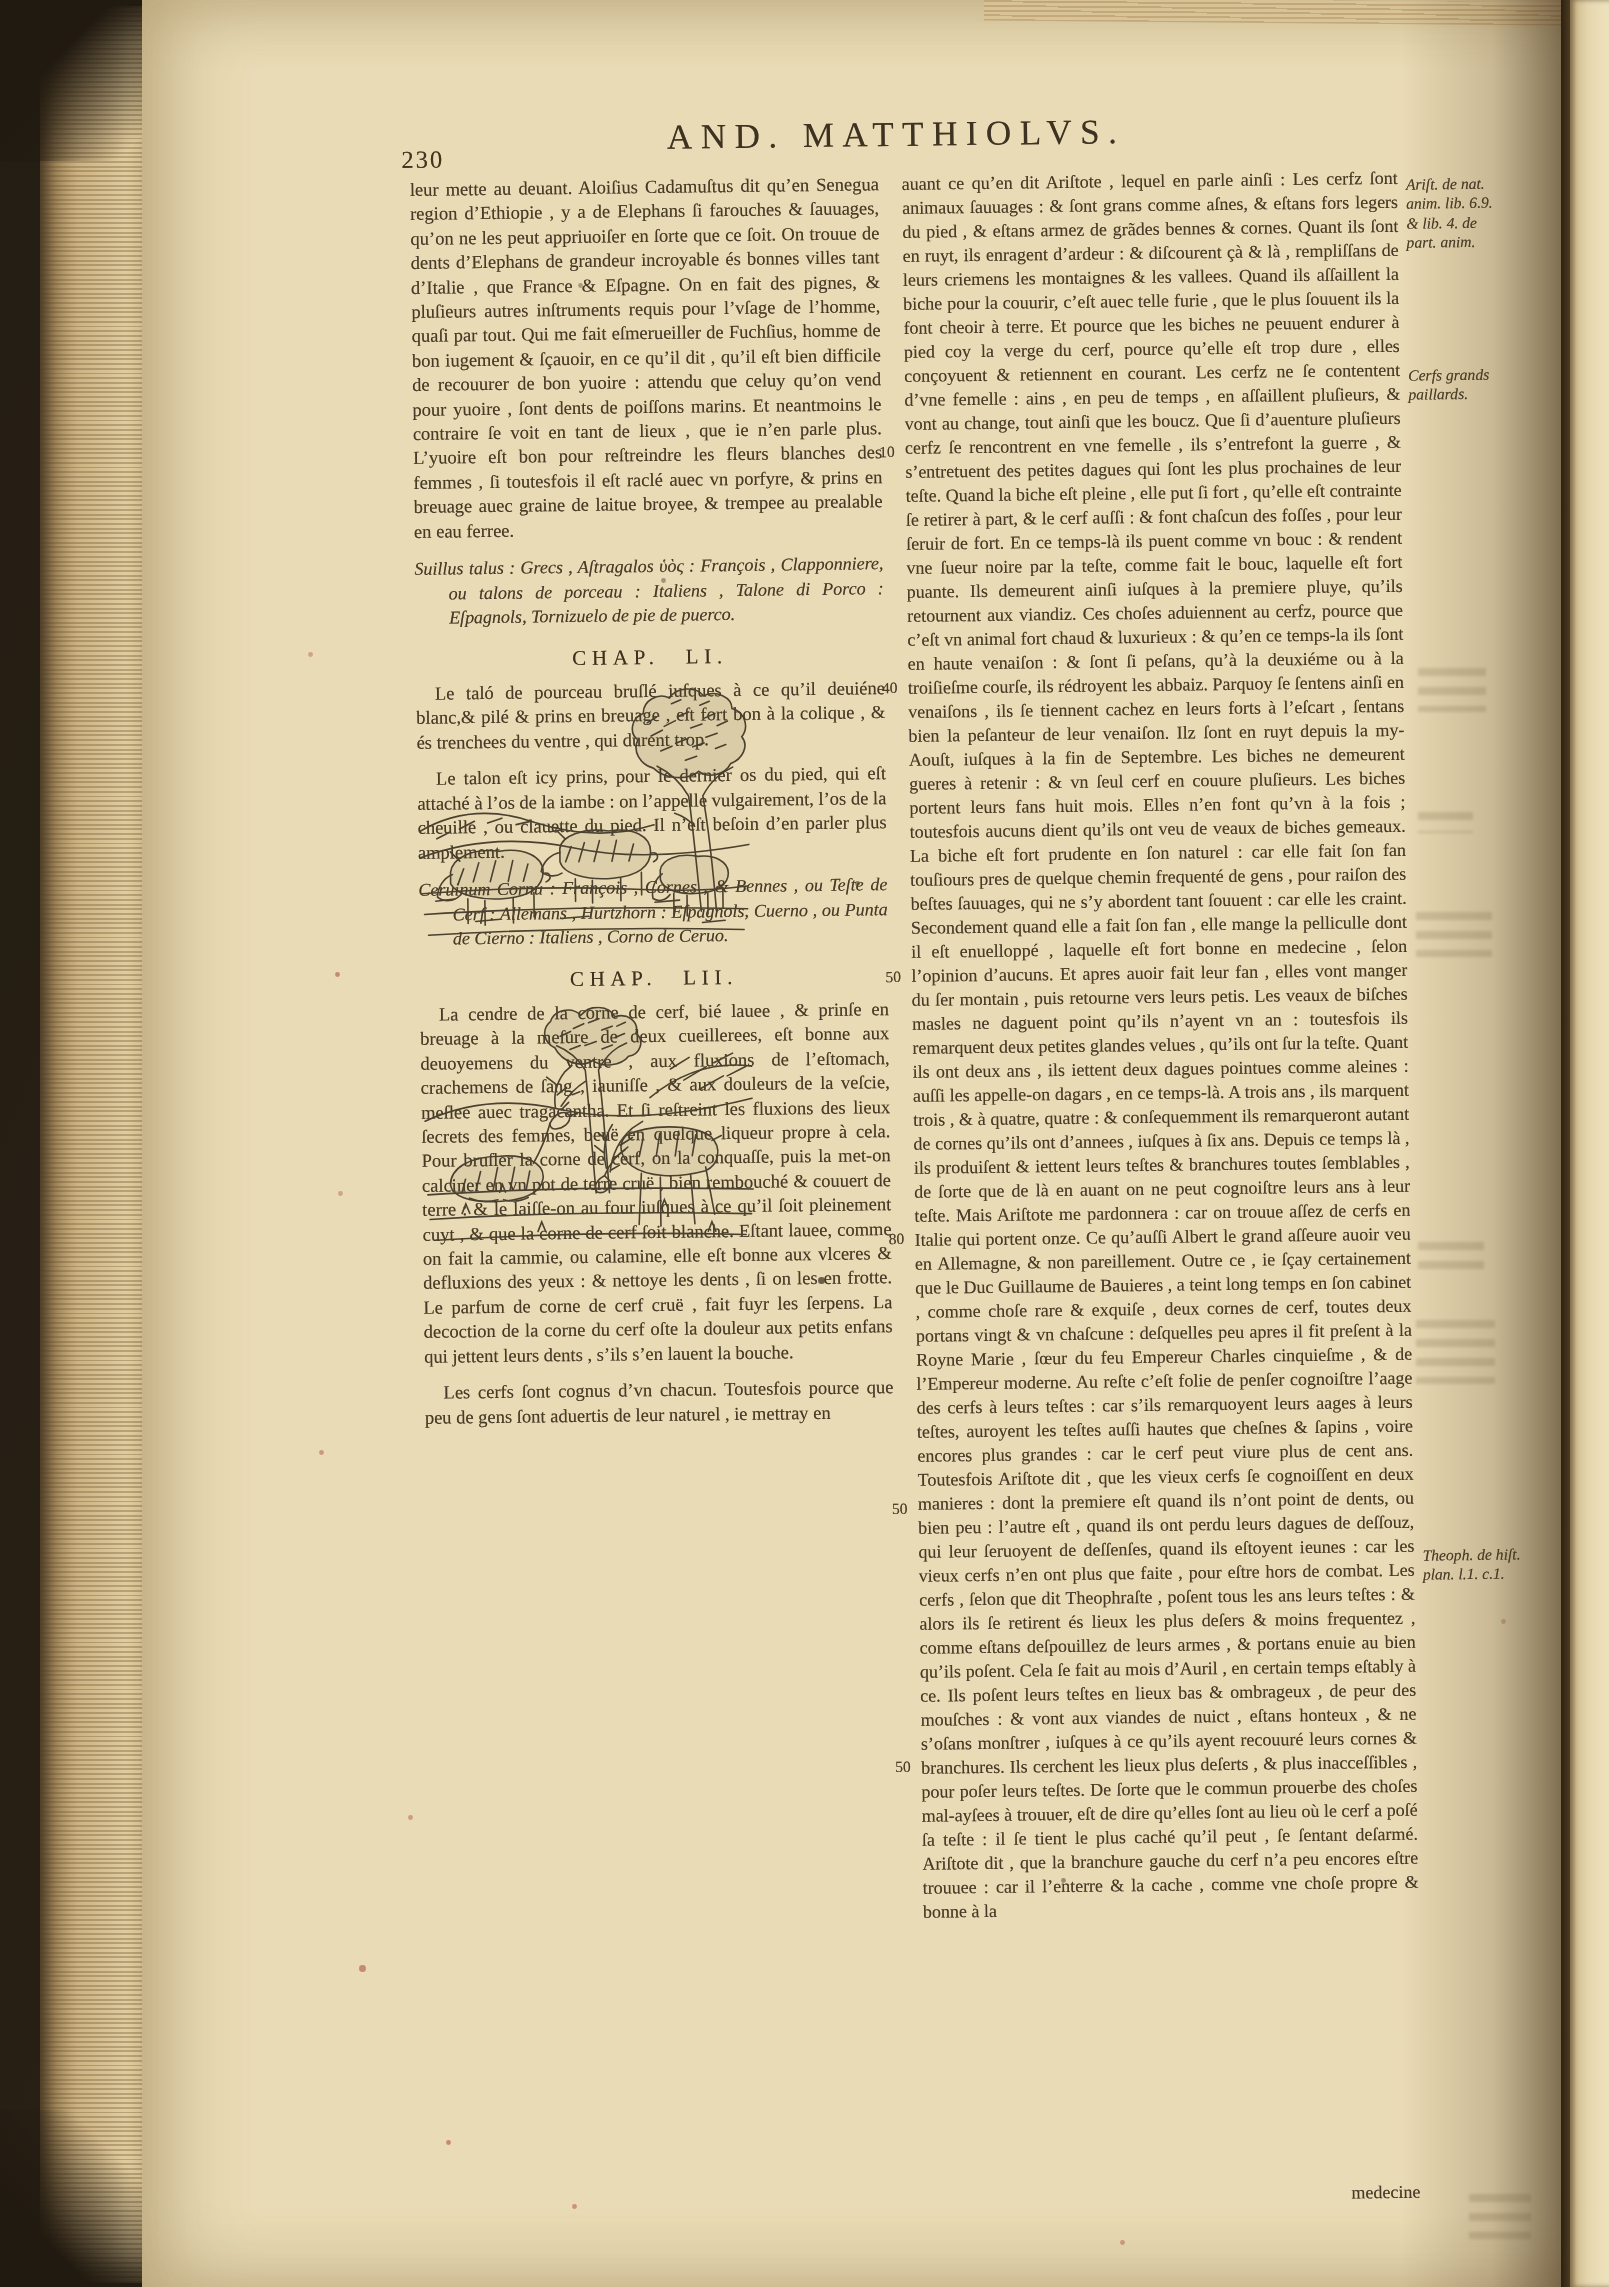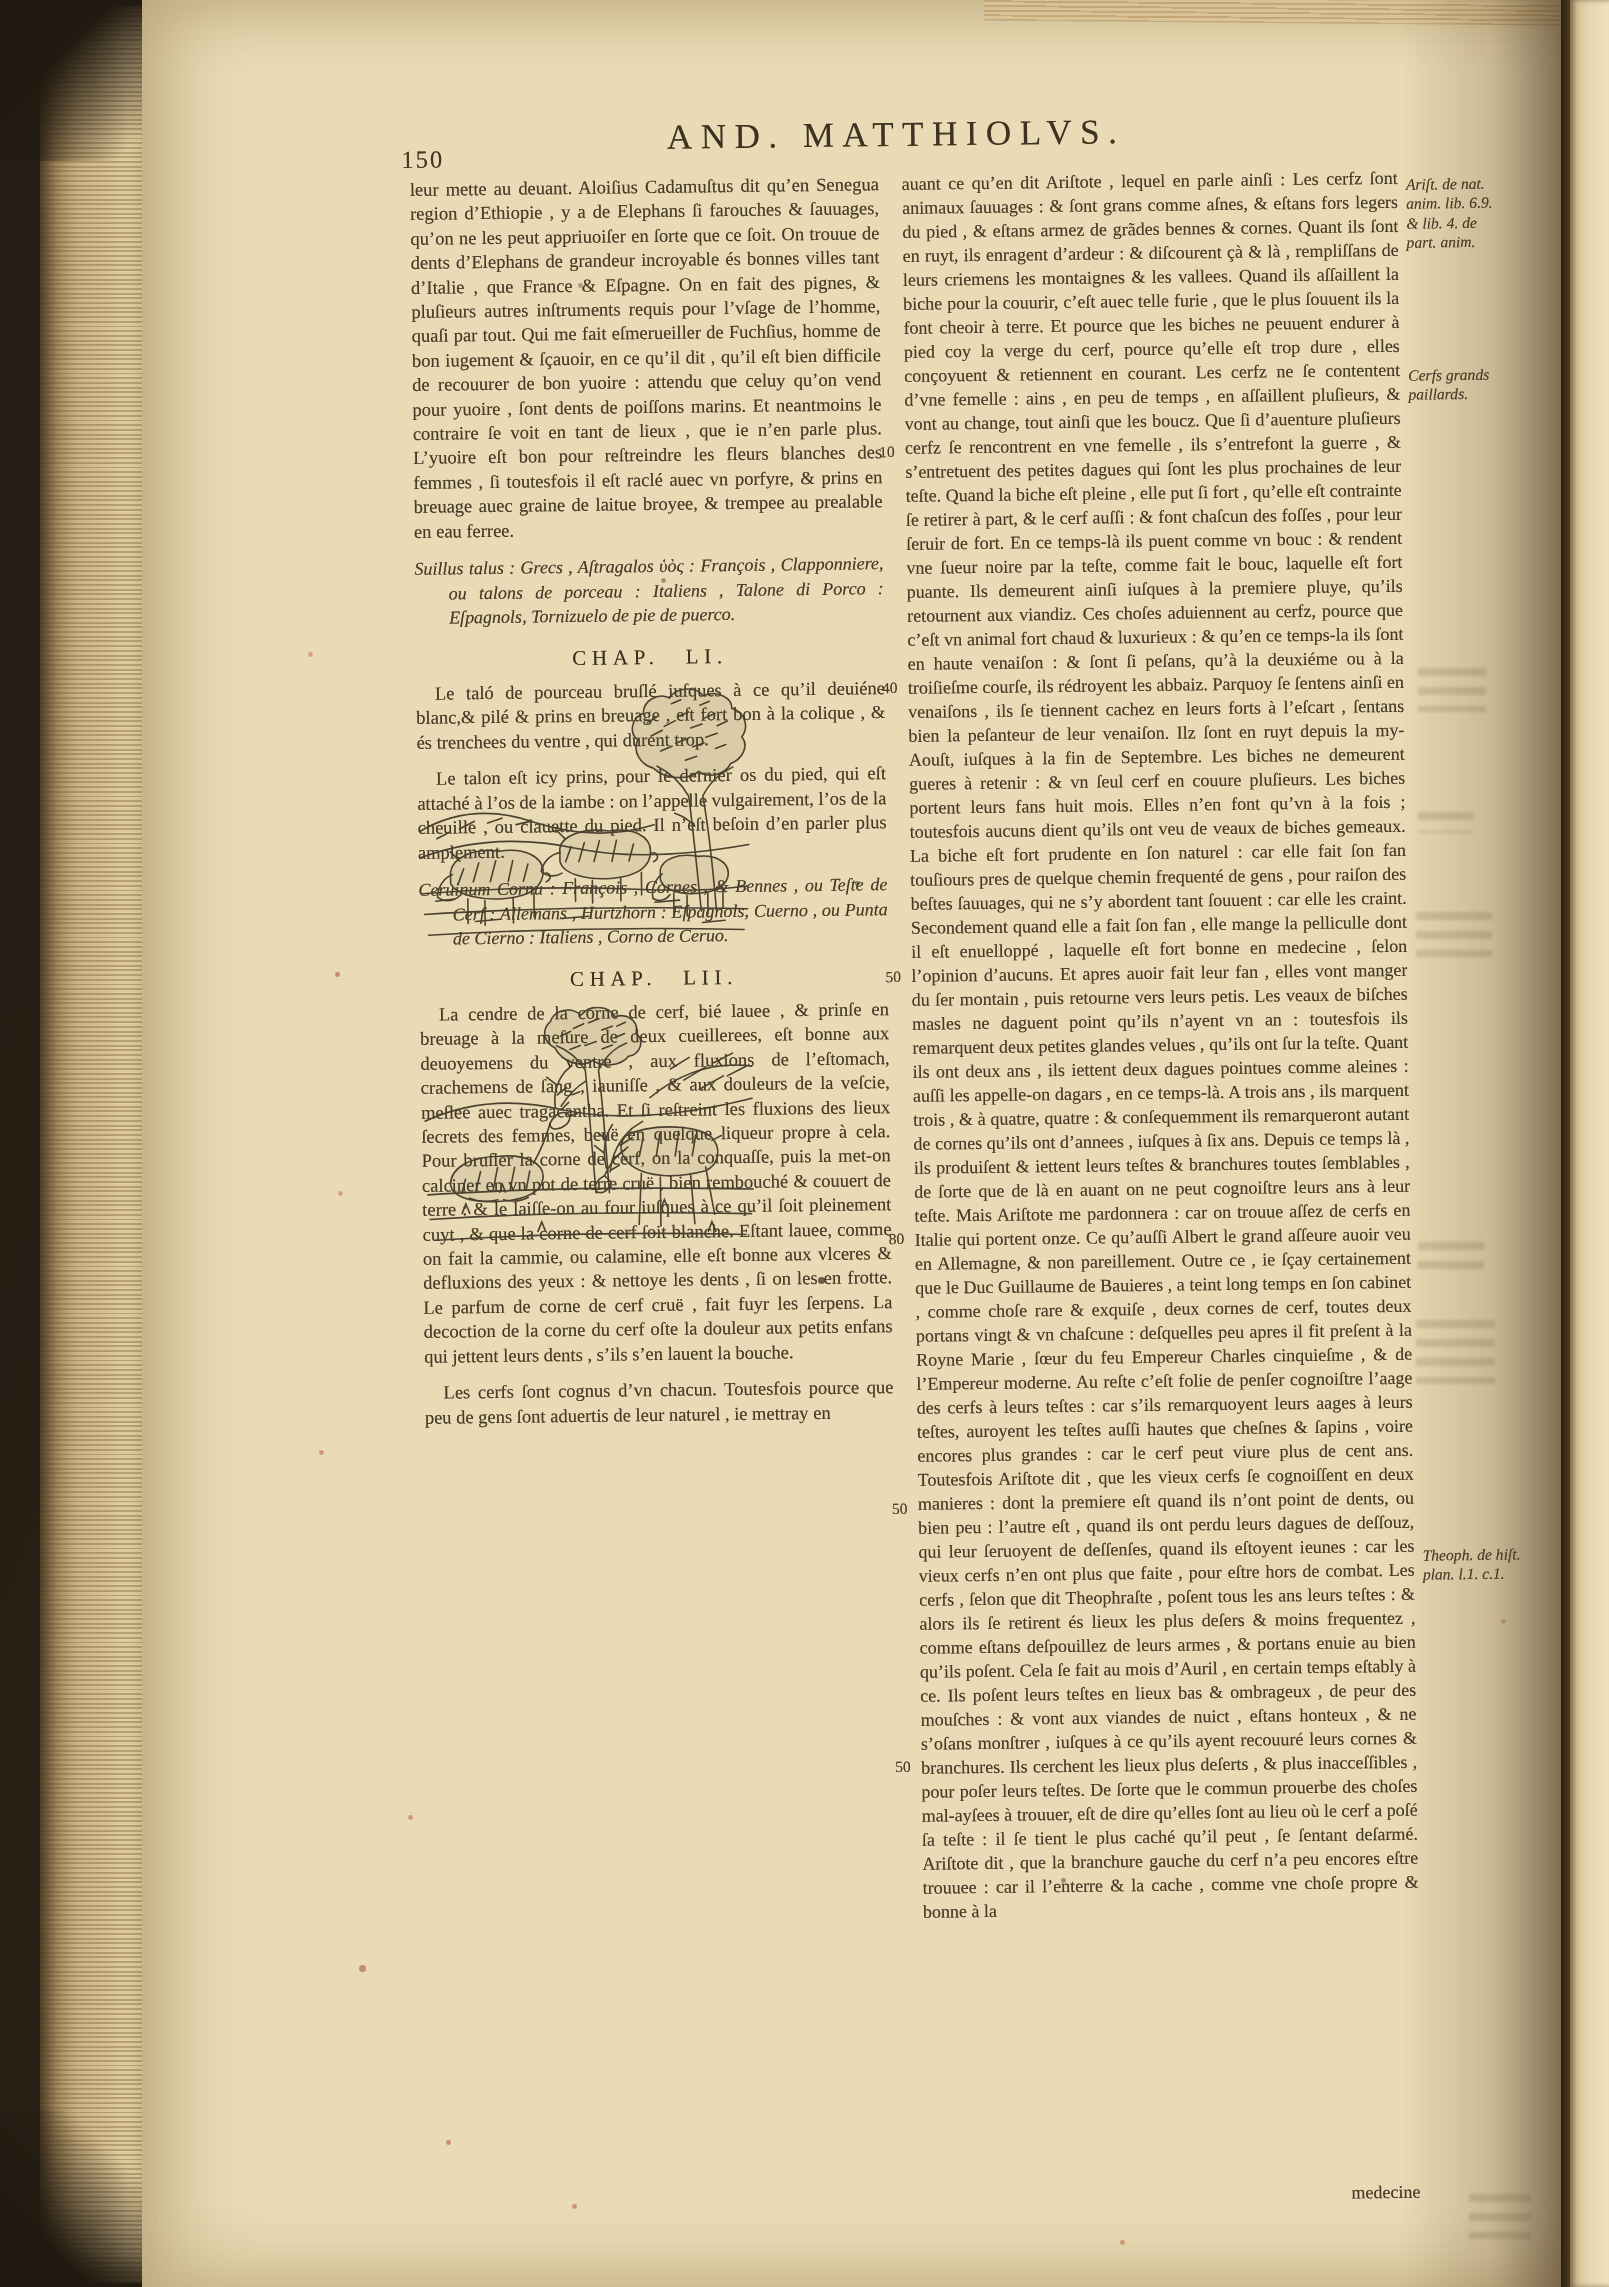--- a/index.html
+++ b/index.html
@@ -111,21 +111,21 @@
   <div class="smudge sm1"></div>
   <div class="smudge sm2"></div>
   <div class="smudge sm3"></div>
   <div class="smudge sm4"></div>
   <div class="smudge sm5"></div>
   <div class="smudge sm6"></div>
   <div class="inkspots"></div>
 
   <div class="content">
 
-    <div class="page-number">150</div>
+    <div class="page-number">230</div>
     <div class="running-head">AND. MATTHIOLVS.</div>
 
     <div class="col col-left">
       <p>leur mette au deuant. Aloiſius Cadamuſtus dit qu’en Senegua region d’Ethiopie , y a de Elephans ſi farouches &amp; ſauuages, qu’on ne les peut appriuoiſer en ſorte que ce ſoit. On trouue de dents d’Elephans de grandeur incroyable és bonnes villes tant d’Italie , que France &amp; Eſpagne. On en fait des pignes, &amp; pluſieurs autres inſtruments requis pour l’vſage de l’homme, quaſi par tout. Qui me fait eſmerueiller de Fuchſius, homme de bon iugement &amp; ſçauoir, en ce qu’il dit , qu’il eſt bien difficile de recouurer de bon yuoire : attendu que celuy qu’on vend pour yuoire , ſont dents de poiſſons marins. Et neantmoins le contraire ſe voit en tant de lieux , que ie n’en parle plus.  L’yuoire eſt bon pour reſtreindre les fleurs blanches des femmes , ſi toutesfois il eſt raclé auec vn porfyre, &amp; prins en breuage auec graine de laitue broyee, &amp; trempee au prealable en eau ferree.</p>
 
       <p class="syn">Suillus talus : Grecs , Aſtragalos ὑὸς : François , Clapponniere, ou talons de porceau : Italiens , Talone di Porco : Eſpagnols, Tornizuelo de pie de puerco.</p>
 
       <span class="chap">CHAP. LI.</span>
 
       <figure class="woodcut1">

